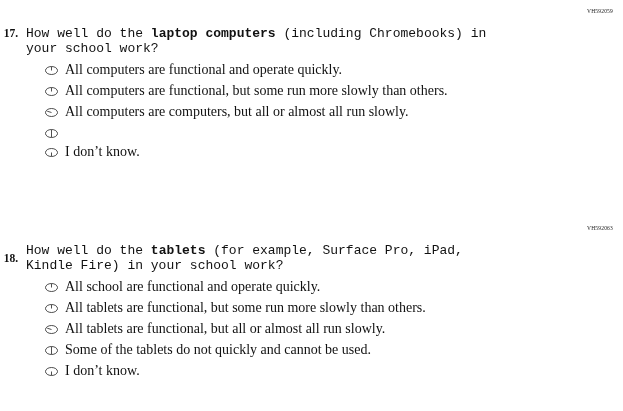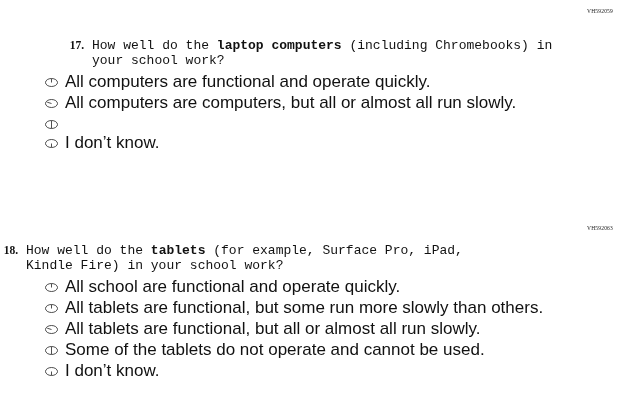--- a/index.html
+++ b/index.html
@@ -74,52 +74,61 @@
     min-width: 13px;
     height: 9px;
     margin-top: 3px;
     margin-right: 7px;
     position: relative;
   }
   .bubble svg {
     display: block;
   }
   .opt-label {
-    font-size: 17px;
+    font-size: 14px;
     line-height: 14px;
-    font-family: Liberation Sans, sans-serif;
+    font-family: Liberation Serif, serif;
   }
 </style>
 </head>
 <body>
 
 <div class="page">
 
   <div class="qblock" style="top: 8px;">
     <div class="qcode">VH592059</div>
-    <div class="qrow" style="margin-top: 30px; justify-content: center;">
+    <div class="qrow" style="margin-top: 18px;">
       <div class="qnum">17.</div>
       <div class="qtext">
         <span>How well do the </span><b>laptop computers</b><span> (including Chromebooks) in your school work?</span>
       </div>
     </div>
     <div class="options">
       <div class="option">
         <span class="bubble">
           <svg width="13" height="9" viewBox="0 0 13 9">
               <ellipse cx="6.5" cy="4.5" rx="6" ry="4" fill="none" stroke="#222" stroke-width="0.8"></ellipse>
               <line x1="6.5" y1="0.8" x2="6.5" y2="4.5" stroke="#222" stroke-width="0.8"></line>
             </svg>
         </span>
         <span class="opt-label">All computers are functional and operate quickly.</span>
       </div>
       <div class="option">
         <span class="bubble">
           <svg width="13" height="9" viewBox="0 0 13 9">
               <ellipse cx="6.5" cy="4.5" rx="6" ry="4" fill="none" stroke="#222" stroke-width="0.8"></ellipse>
+              <line x1="6.5" y1="0.8" x2="6.5" y2="4.5" stroke="#222" stroke-width="0.8"></line>
+            </svg>
+        </span>
+        <span class="opt-label">All computers are functional, but some run more slowly than others.</span>
+      </div>
+      <div class="option">
+        <span class="bubble">
+          <svg width="13" height="9" viewBox="0 0 13 9">
+              <ellipse cx="6.5" cy="4.5" rx="6" ry="4" fill="none" stroke="#222" stroke-width="0.8"></ellipse>
               <line x1="6.5" y1="4.5" x2="2.2" y2="3.2" stroke="#222" stroke-width="0.8"></line>
             </svg>
         </span>
         <span class="opt-label">All computers are computers, but all or almost all run slowly.</span>
       </div>
       <div class="option">
         <span class="bubble">
           <svg width="13" height="9" viewBox="0 0 13 9">
               <ellipse cx="6.5" cy="4.5" rx="6" ry="4" fill="none" stroke="#222" stroke-width="0.8"></ellipse>
               <line x1="6.5" y1="0.8" x2="6.5" y2="8.2" stroke="#222" stroke-width="0.8"></line>
@@ -133,21 +142,21 @@
               <line x1="6.5" y1="4.5" x2="6.5" y2="8.2" stroke="#222" stroke-width="0.8"></line>
             </svg>
         </span>
         <span class="opt-label">I don’t know.</span>
       </div>
     </div>
   </div>
 
   <div class="qblock" style="top: 225px;">
     <div class="qcode">VH592063</div>
-    <div class="qrow" style="margin-top: 18px;">
+    <div class="qrow" style="margin-top: 18px; align-items: center;">
       <div class="qnum">18.</div>
       <div class="qtext">
         <span>How well do the </span><b>tablets</b><span> (for example, Surface Pro, iPad, Kindle Fire) in your school work?</span>
       </div>
     </div>
     <div class="options">
       <div class="option">
         <span class="bubble">
           <svg width="13" height="9" viewBox="0 0 13 9">
               <ellipse cx="6.5" cy="4.5" rx="6" ry="4" fill="none" stroke="#222" stroke-width="0.8"></ellipse>
@@ -174,21 +183,21 @@
         </span>
         <span class="opt-label">All tablets are functional, but all or almost all run slowly.</span>
       </div>
       <div class="option">
         <span class="bubble">
           <svg width="13" height="9" viewBox="0 0 13 9">
               <ellipse cx="6.5" cy="4.5" rx="6" ry="4" fill="none" stroke="#222" stroke-width="0.8"></ellipse>
               <line x1="6.5" y1="0.8" x2="6.5" y2="8.2" stroke="#222" stroke-width="0.8"></line>
             </svg>
         </span>
-        <span class="opt-label">Some of the tablets do not operate and cannot be used.</span>
+        <span class="opt-label">Some of the tablets do not quickly and cannot be used.</span>
       </div>
       <div class="option">
         <span class="bubble">
           <svg width="13" height="9" viewBox="0 0 13 9">
               <ellipse cx="6.5" cy="4.5" rx="6" ry="4" fill="none" stroke="#222" stroke-width="0.8"></ellipse>
               <line x1="6.5" y1="4.5" x2="6.5" y2="8.2" stroke="#222" stroke-width="0.8"></line>
             </svg>
         </span>
         <span class="opt-label">I don’t know.</span>
       </div>

